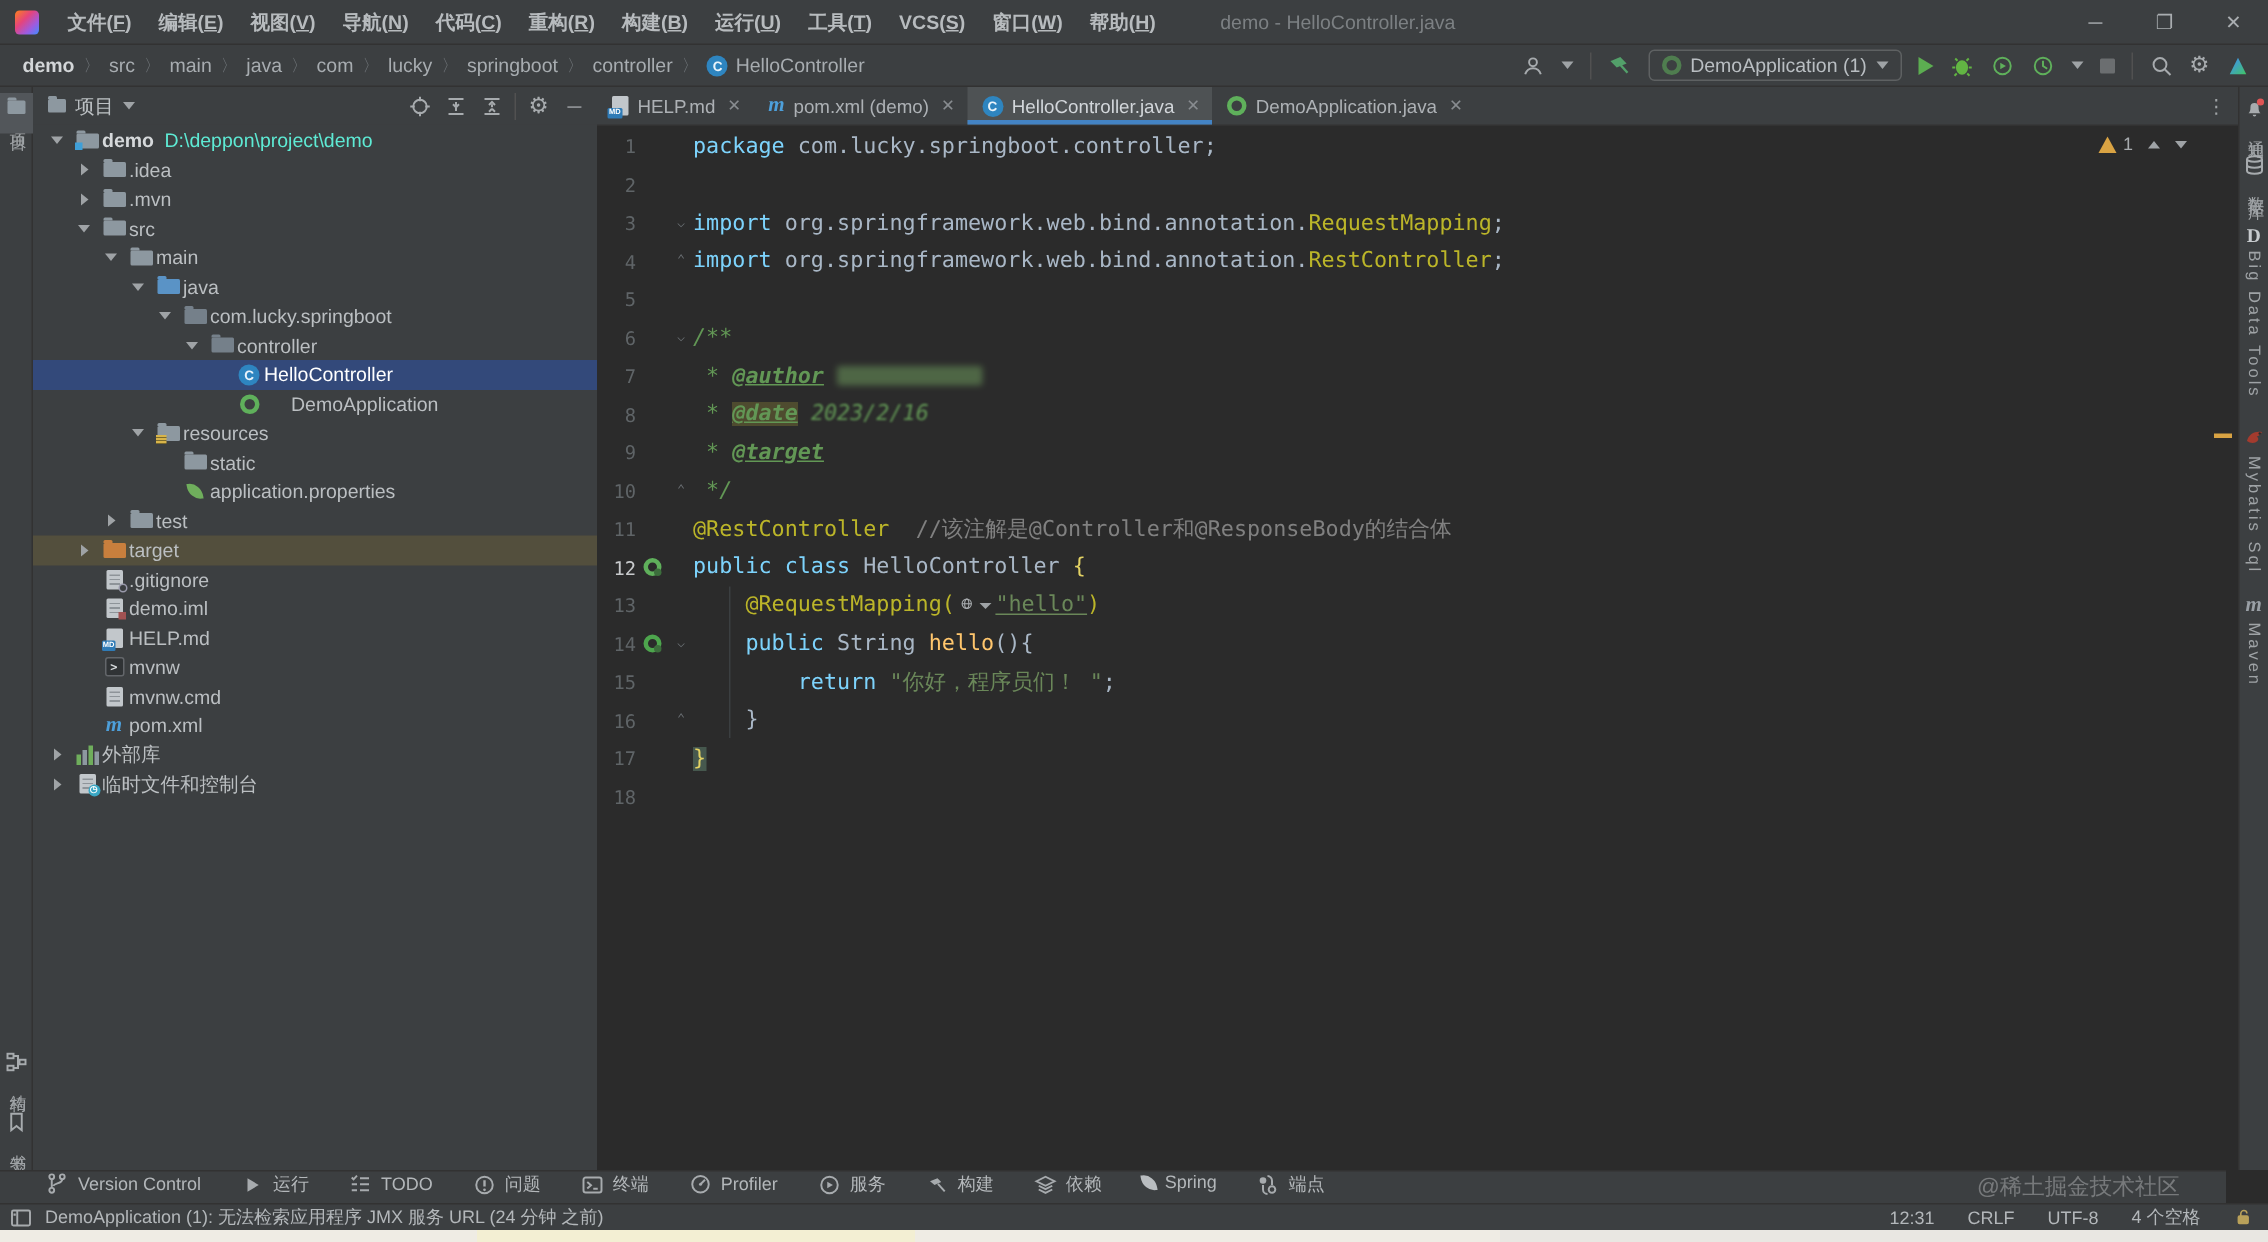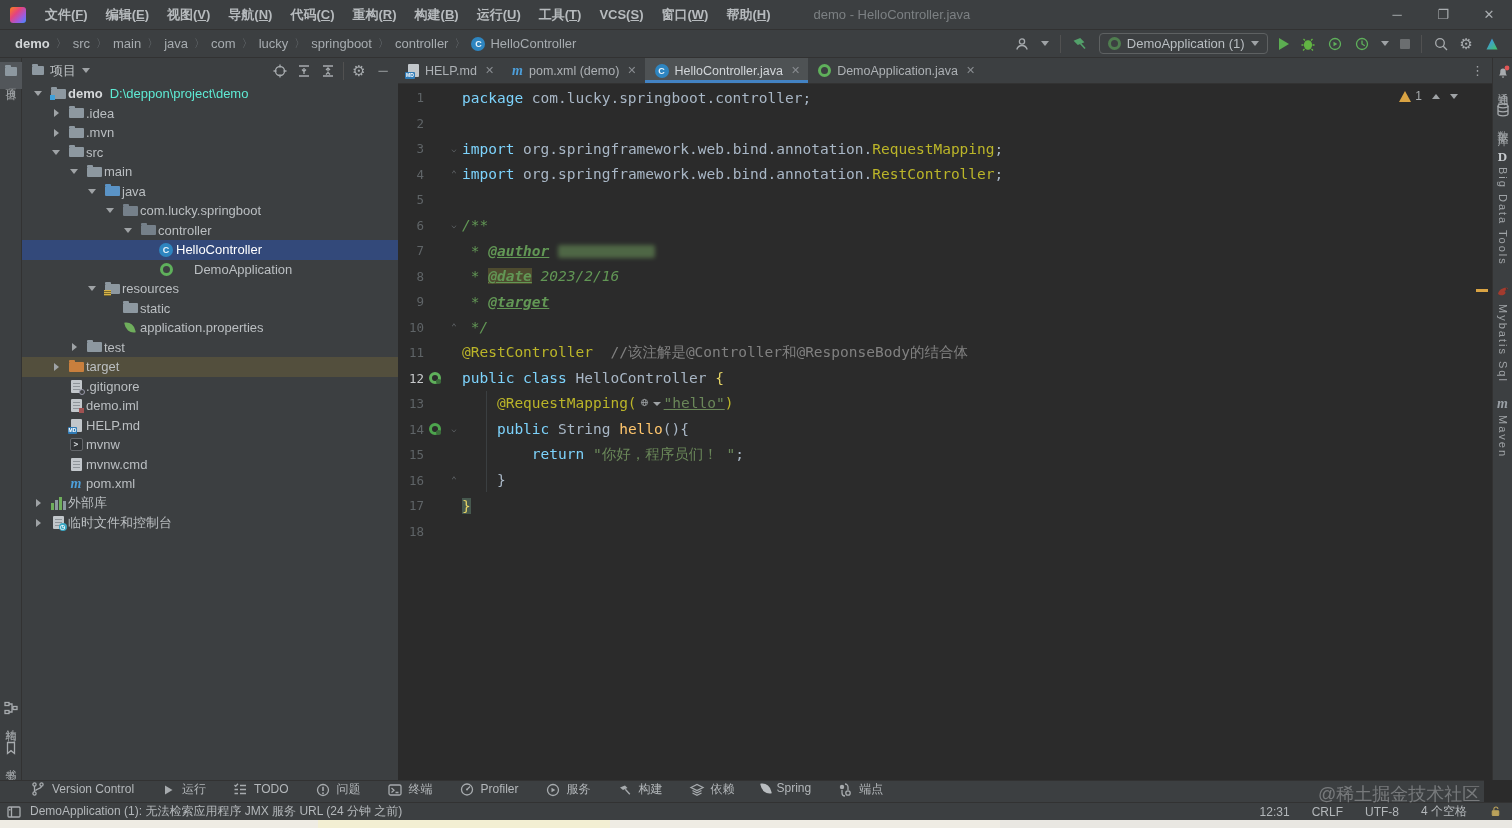--- a/index.html
+++ b/index.html
@@ -83,21 +83,21 @@
   .inlay{display:inline-flex;align-items:center;gap:1px;background:#41444
 6;border-radius:3px;padding:0 2px;margin:0 1px;height:17px;vertical-align:middle;}
   #insp-widget{position:absolute;right:34px;top:5px;display:flex;align-items:center;gap:10px;color:#a7abae;font-size:12px;font-family:"Liberation Sans",sans-serif;}
   .chev-up{width:0;height:0;border-left:4px solid transparent;border-right:4px solid transparent;border-bottom:5px solid #9fa3a6;}
   #stripe-mark{position:absolute;right:4px;top:205px;width:12px;height:3px;background:#d9a343;}
   #indent-guide{position:absolute;left:88px;top:307px;width:1px;height:101px;background:#3b3f41;}
   
   #bottom-toolbar{left:0;top:780px;width:1484px;height:22px;background:#3c3f41;border-top:1px solid #323232;
     display:flex;align-items:flex-start;gap:26px;padding-left:30px;font-size:12px;color:#b3b7ba;}
   .btool{display:flex;align-items:center;gap:6px;}
-  #watermark{left:1318px;top:782px;font-size:18px;color:rgba(190,193,196,0.45);font-weight:500;z-index:5;}
+  #watermark{left:1318px;top:782px;font-size:15px;color:rgba(190,193,196,0.45);font-weight:500;z-index:5;}
   #statusbar{left:0;top:802px;width:1512px;height:18px;background:#3c3f41;border-top:1px solid #323232;
     display:flex;align-items:center;font-size:12px;color:#b3b7ba;padding:0 10px 0 6px;}
   #status-msg{margin-left:8px;}
   #status-right{margin-left:auto;display:flex;align-items:center;gap:22px;}
   #desktop-sliver{left:0;top:820px;width:1512px;height:8px;
     background:linear-gradient(90deg,#efece4 0 318px,#f3efd3 318px 610px,#efece4 610px 1000px,#e9e7e2 1000px 100%);}
   
   .ic{display:inline-flex;align-items:center;justify-content:center;flex:none;}
   .fold-ic{position:relative;width:15px;height:10px;background:#8d98a0;border-radius:1px;}
   .fold-ic::before{content:"";position:absolute;top:-2px;left:0;width:6px;height:2px;background:inherit;border-radius:1px 1px 0 0;}

